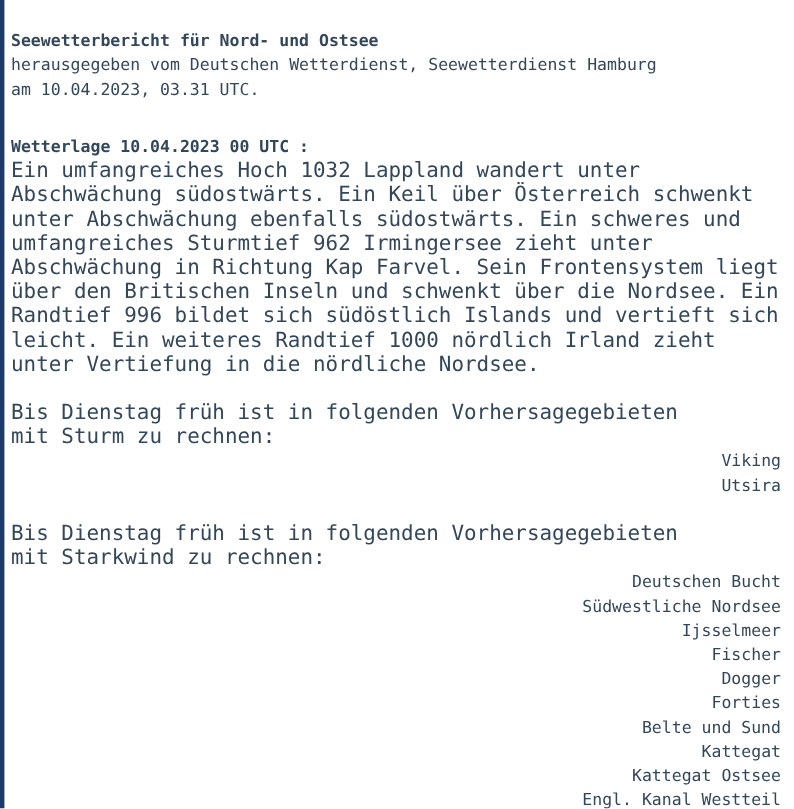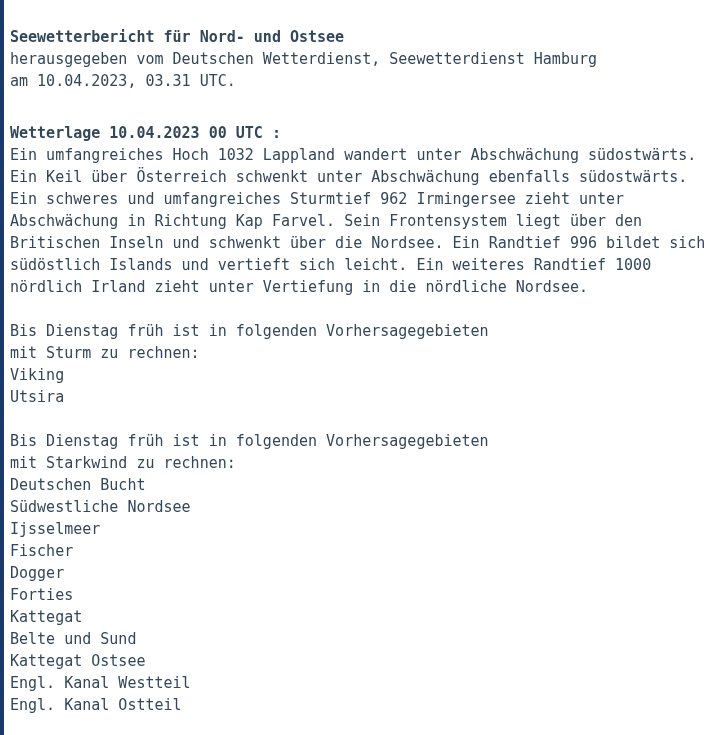--- a/index.html
+++ b/index.html
@@ -53,37 +53,38 @@
     height: 22px;
   }
   .section-head {
     font-weight: bold;
     font-size: 15px;
     line-height: 22px;
     margin: 0;
     color: #33475b;
   }
   .body-text {
-    font-size: 15px;
+    font-size: 19px;
     line-height: 22px;
     margin: 0;
     color: #33475b;
     white-space: pre-wrap;
   }
   .list {
     margin: 0;
     padding: 0;
     list-style: none;
   }
   .list li {
     font-size: 15px;
     line-height: 22px;
     color: #33475b;
     margin: 0;
     padding: 0;
+    text-align: right;
   }
 </style>
 </head>
 <body>
 
 <div class="left-rule"></div>
 
 <div class="page">
 
   <h1 class="doc-title">Seewetterbericht für Nord- und Ostsee</h1>
@@ -108,20 +109,20 @@
 
   <p class="body-text">Bis Dienstag früh ist in folgenden Vorhersagegebieten</p>
   <p class="body-text">mit Starkwind zu rechnen:</p>
   <ul class="list">
     <li>Deutschen Bucht</li>
     <li>Südwestliche Nordsee</li>
     <li>Ijsselmeer</li>
     <li>Fischer</li>
     <li>Dogger</li>
     <li>Forties</li>
+    <li>Belte und Sund</li>
     <li>Kattegat</li>
-    <li>Belte und Sund</li>
     <li>Kattegat Ostsee</li>
     <li>Engl. Kanal Westteil</li>
     <li>Engl. Kanal Ostteil</li>
   </ul>
 
 </div>
 
 </body></html>

